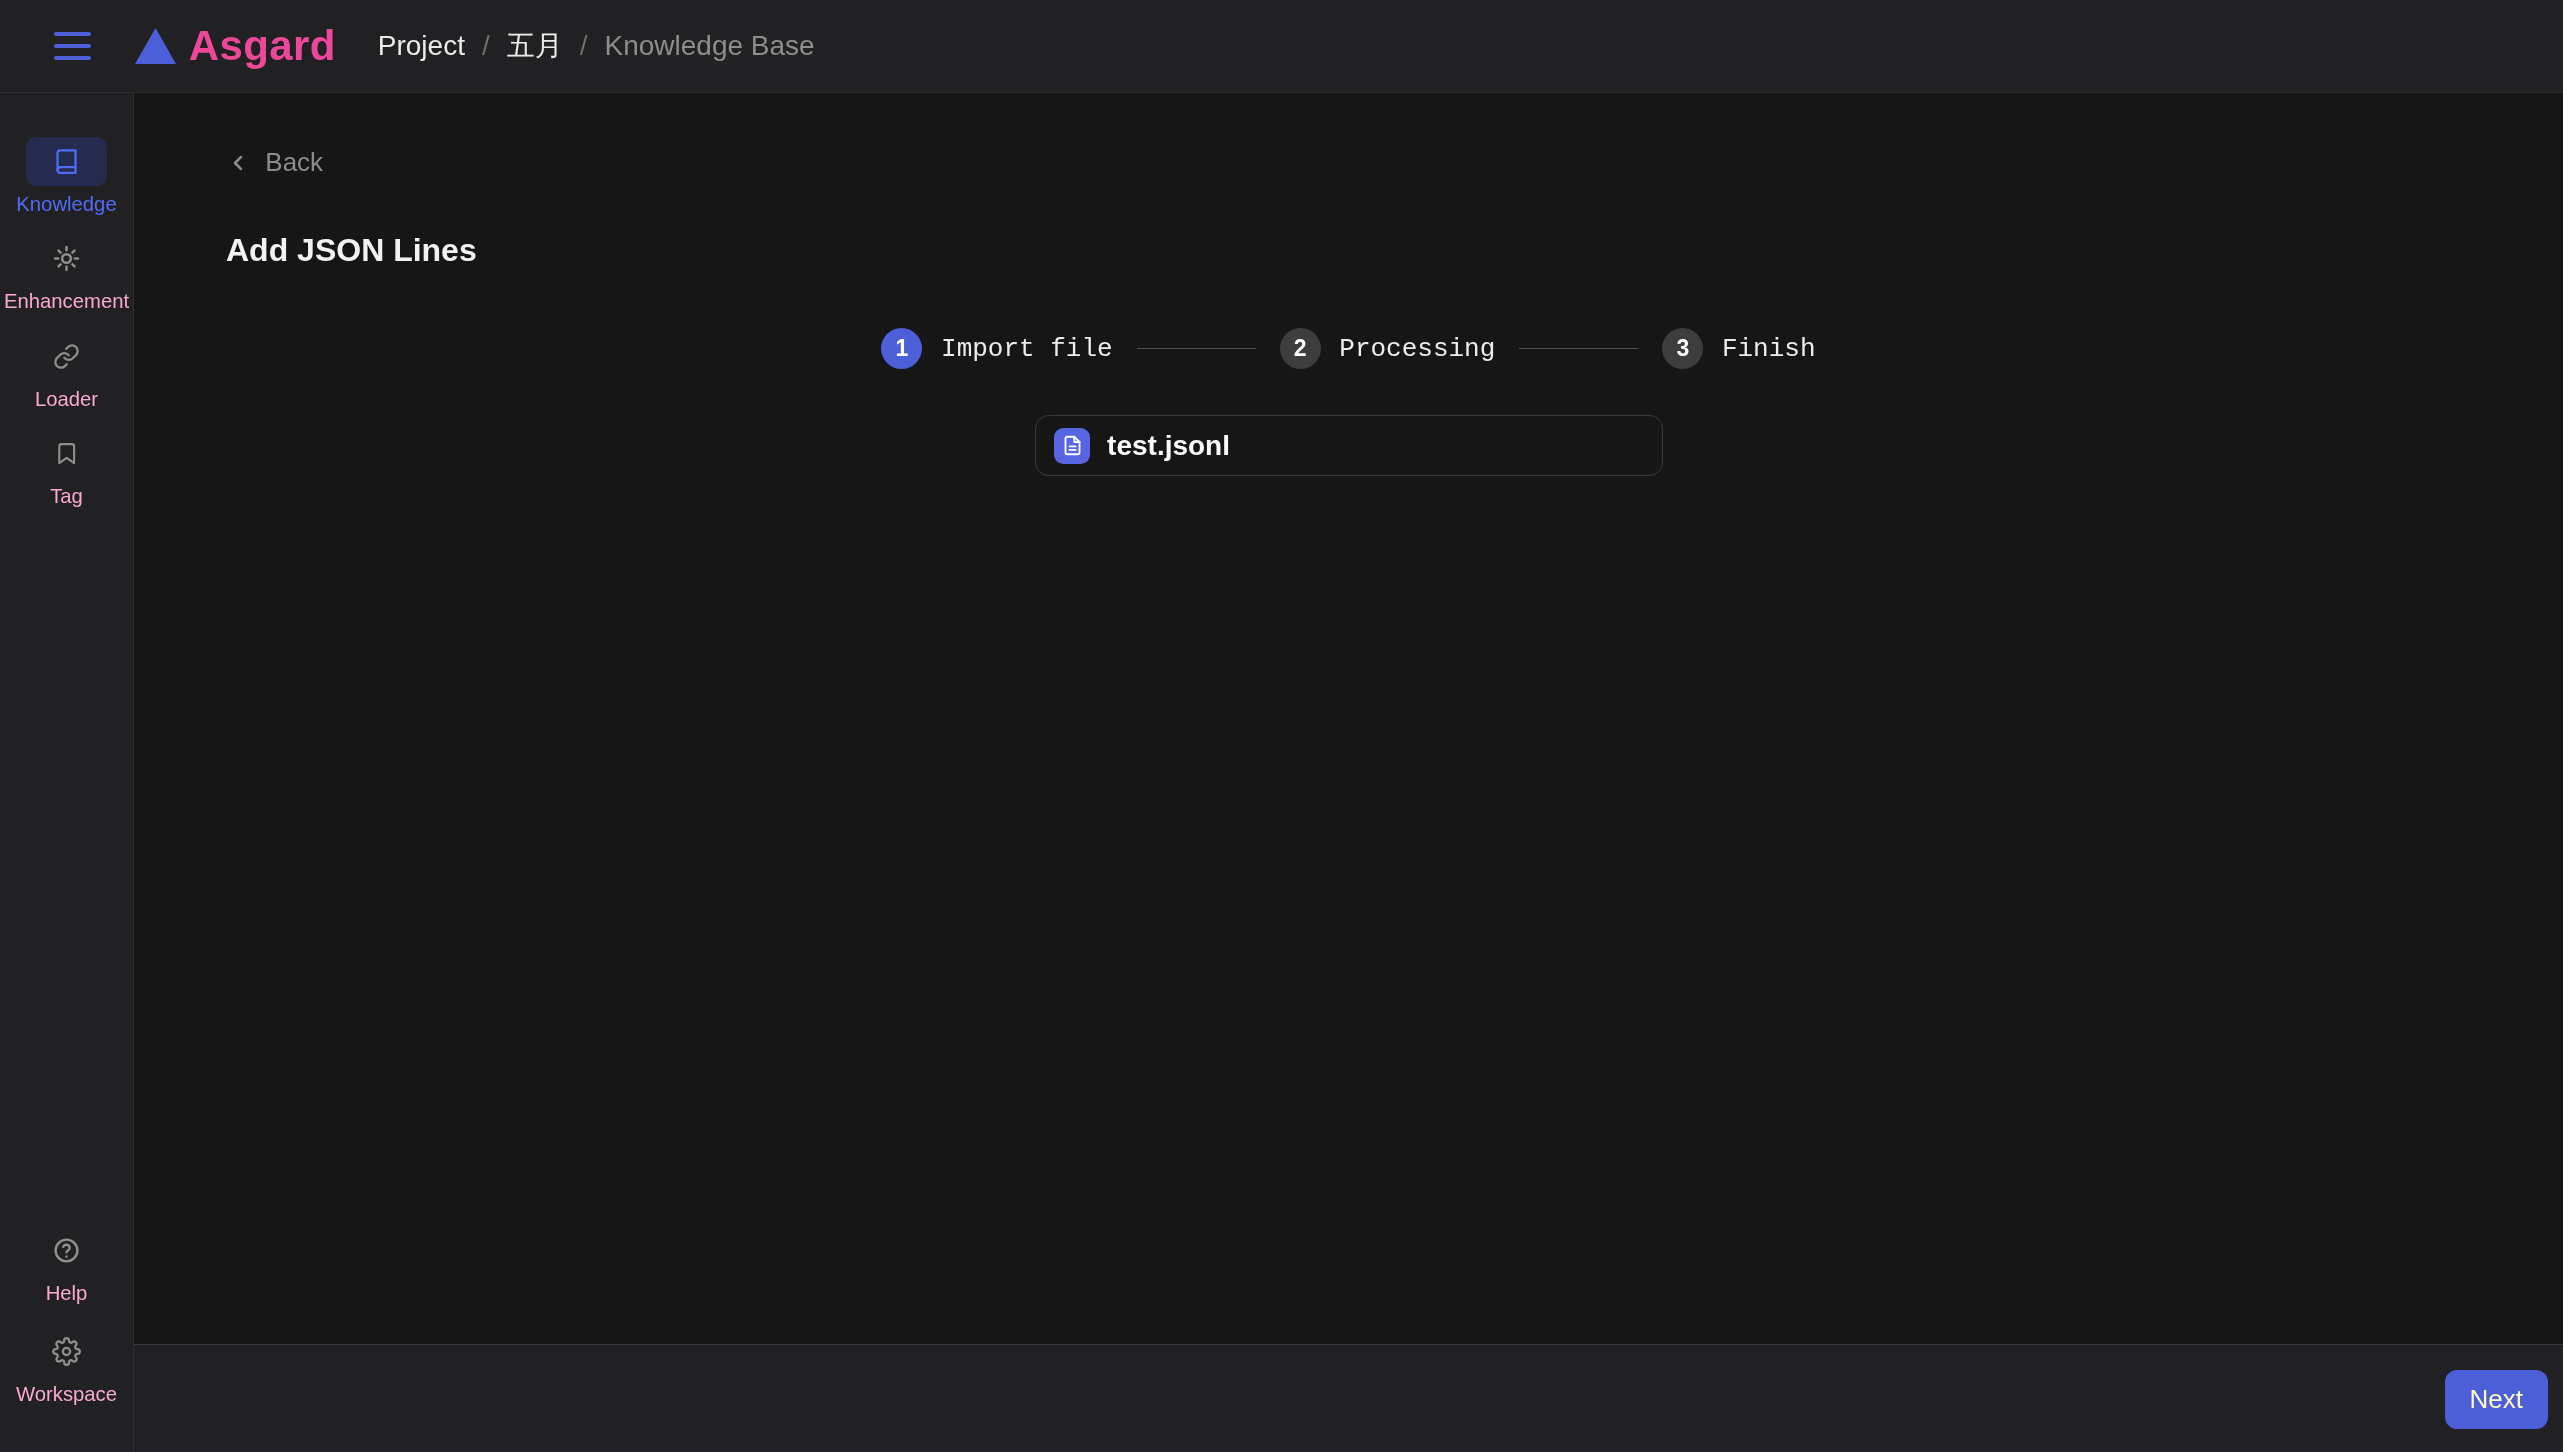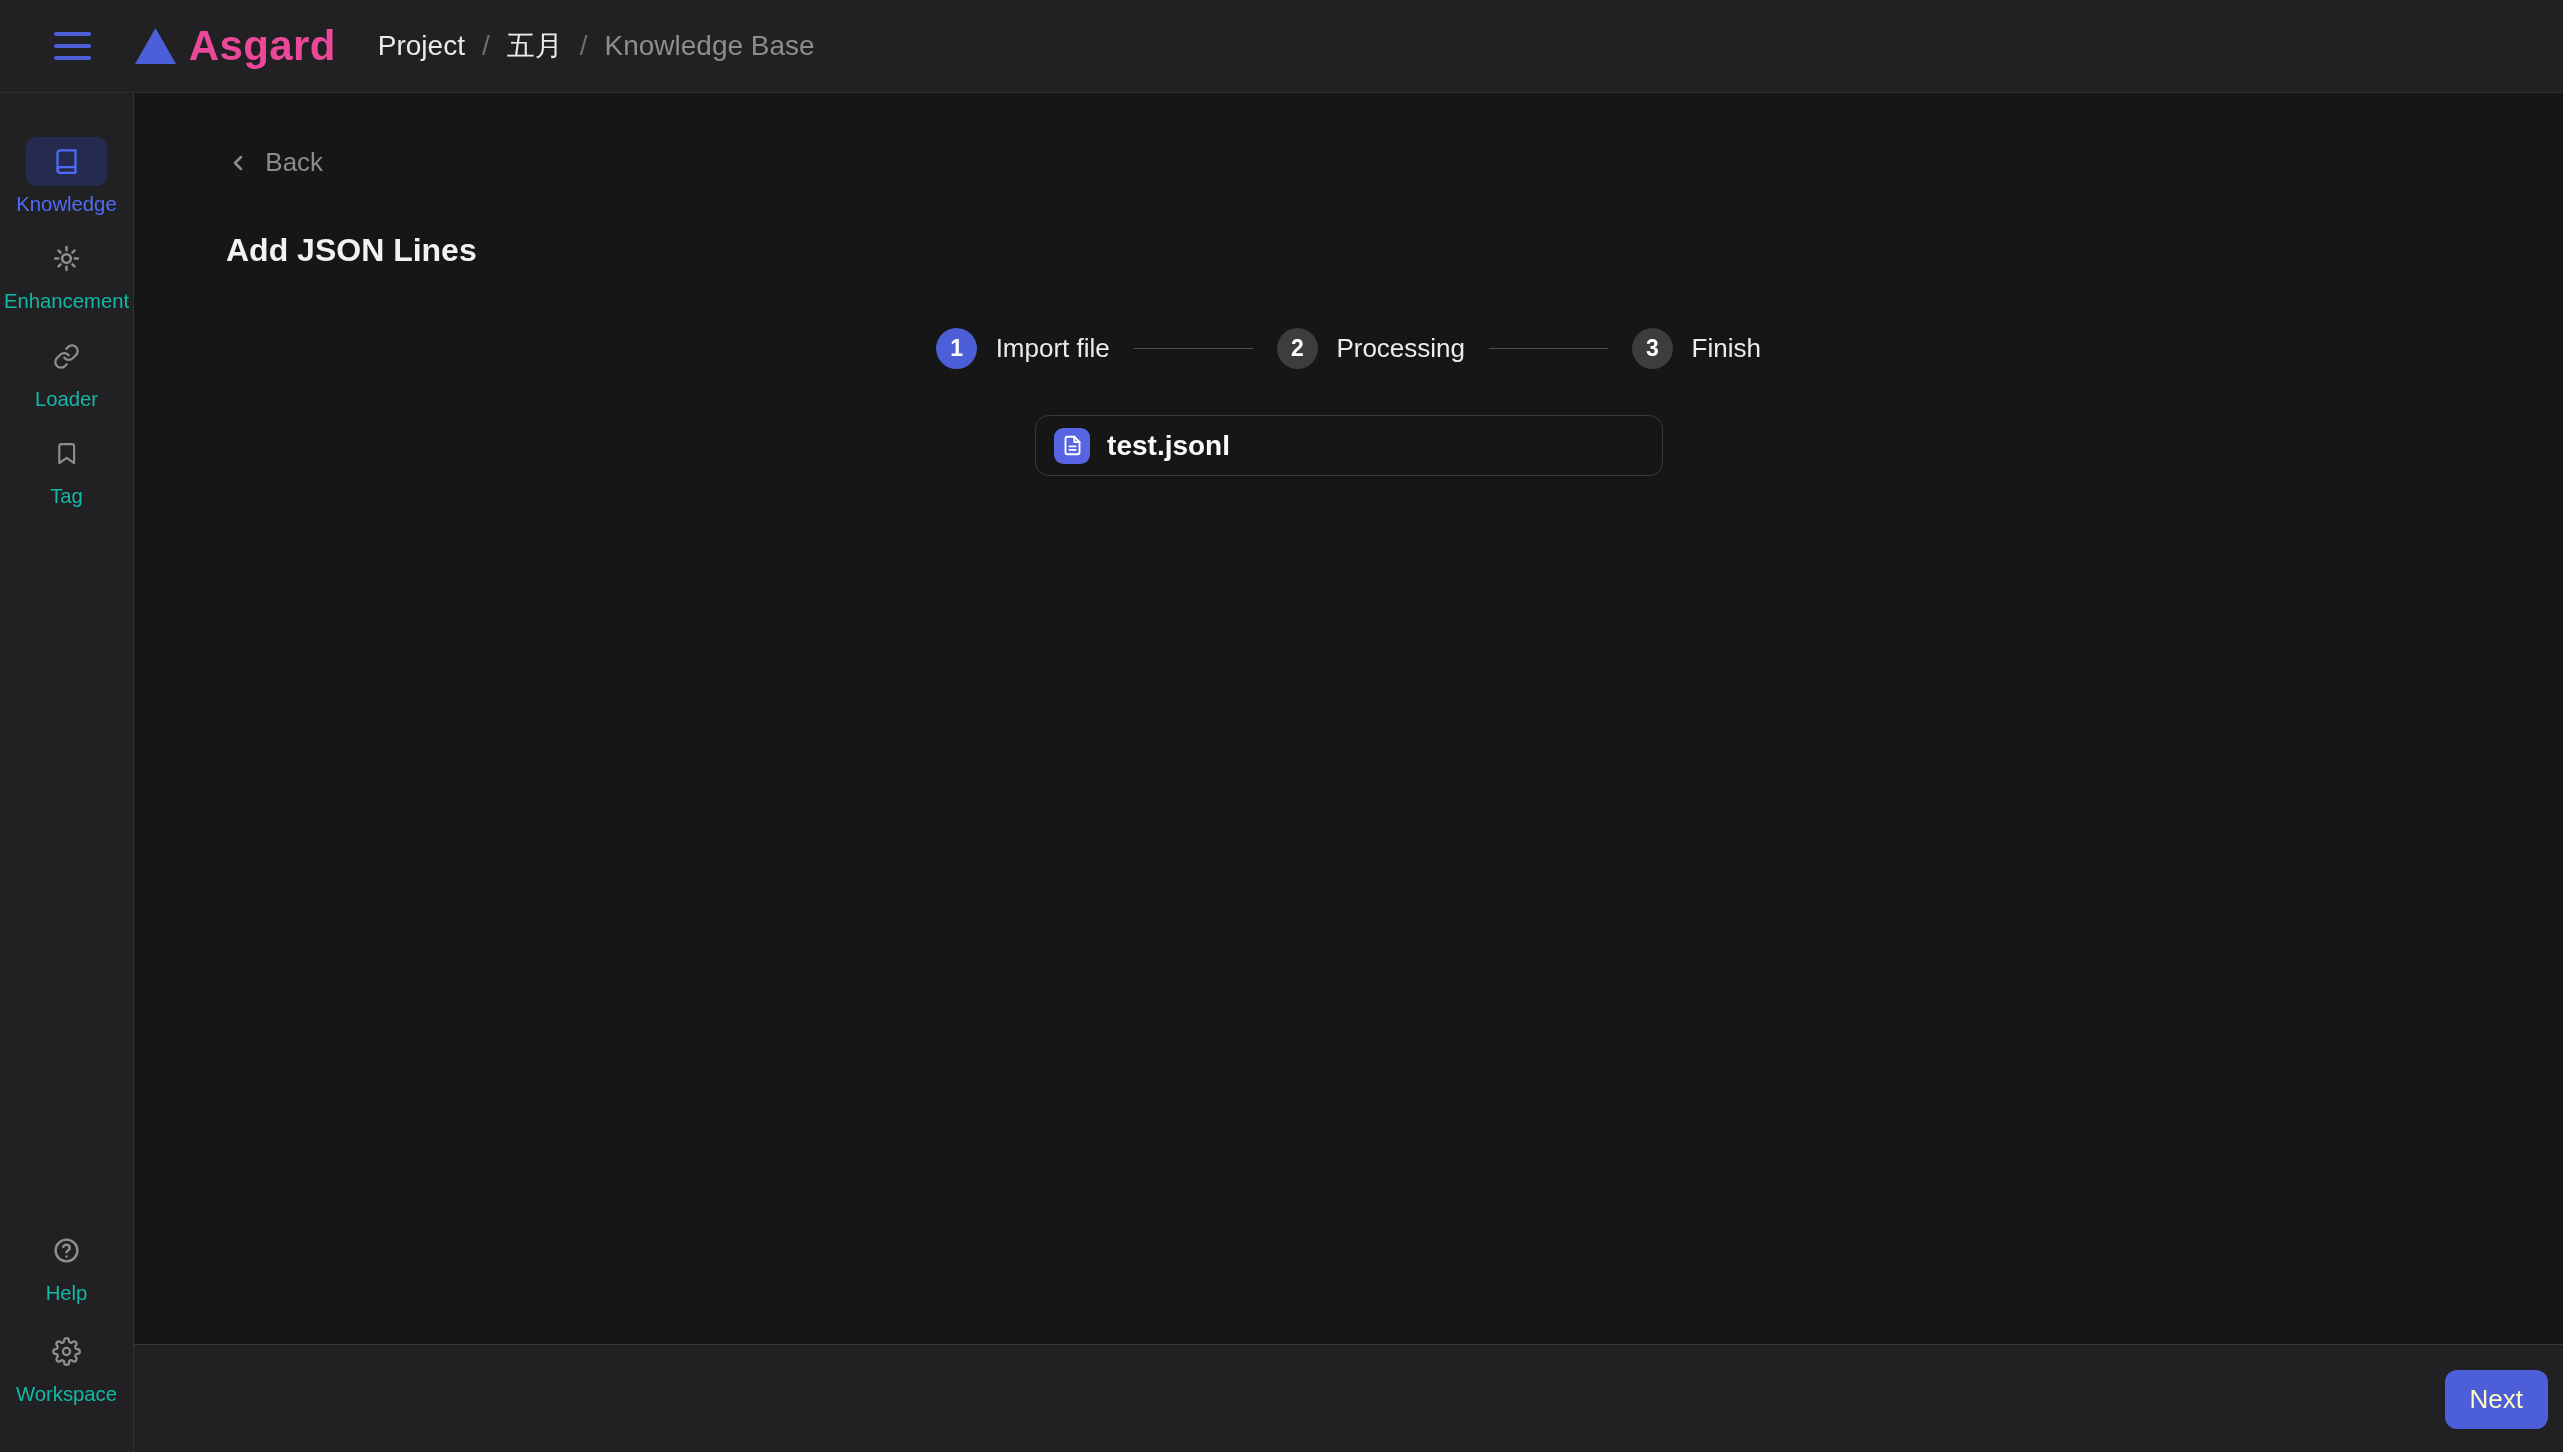--- a/index.html
+++ b/index.html
@@ -40,21 +40,21 @@
   .sidebar {
     width:134px; flex:0 0 134px;
     background:#212123;
     border-right:1.7px solid #313134;
     display:flex; flex-direction:column; align-items:center;
     padding:44px 0 47px 0;
   }
   .side-item { display:flex; flex-direction:column; align-items:center; margin-bottom:18.6px; cursor:pointer; width:100%; }
   .icon-pill { width:81px; height:49px; border-radius:10.2px; display:flex; align-items:center; justify-content:center; color:#8e8e8e; }
   .side-item.active .icon-pill { background:#252b4e; color:#4f6cf6; }
-  .side-label { margin-top:6.8px; font-size:20.3px; color:#14b8a6; text-align:center; }
+  .side-label { margin-top:6.8px; font-size:20.3px; color:#f9a8d4; text-align:center; }
   .side-item.active .side-label { color:#4f6cf6; }
   .side-bottom { margin-top:auto; width:100%; display:flex; flex-direction:column; align-items:center; }
   .side-bottom .side-item { margin-bottom:22px; }
   .side-bottom .side-item:last-child { margin-bottom:0; }
 
   
   .content-col { flex:1; display:flex; flex-direction:column; min-width:0; }
   .main { flex:1; background:#161616; }
 
   .back-row {
@@ -68,21 +68,21 @@
   .stepper-row { display:flex; justify-content:center; margin-top:59px; }
   .stepper { display:flex; align-items:center; }
   .step { display:flex; align-items:center; }
   .step-circle {
     width:41px; height:41px; border-radius:50%;
     display:flex; align-items:center; justify-content:center;
     font-size:23px; font-weight:600; color:#ffffff;
     background:#3d3d3d;
   }
   .step.active .step-circle { background:#4d5fd8; }
-  .step-label { margin-left:18.6px; font-size:26px; font-weight:500; color:#ececec; }
+  .step-label { margin-left:18.6px; font-size:26px; font-weight:500; color:#ececec;font-family:Liberation Mono, monospace; }
   .step-connector { width:119px; height:1.7px; background:#4e4e4e; margin:0 24px; }
 
   
   .file-row { display:flex; justify-content:center; margin-top:46px; }
   .file-box {
     width:628px; height:61px;
     border:1.7px solid #3a3a3a; border-radius:13.6px;
     display:flex; align-items:center;
     padding-left:18.6px;
     cursor:pointer; background:#161616;

